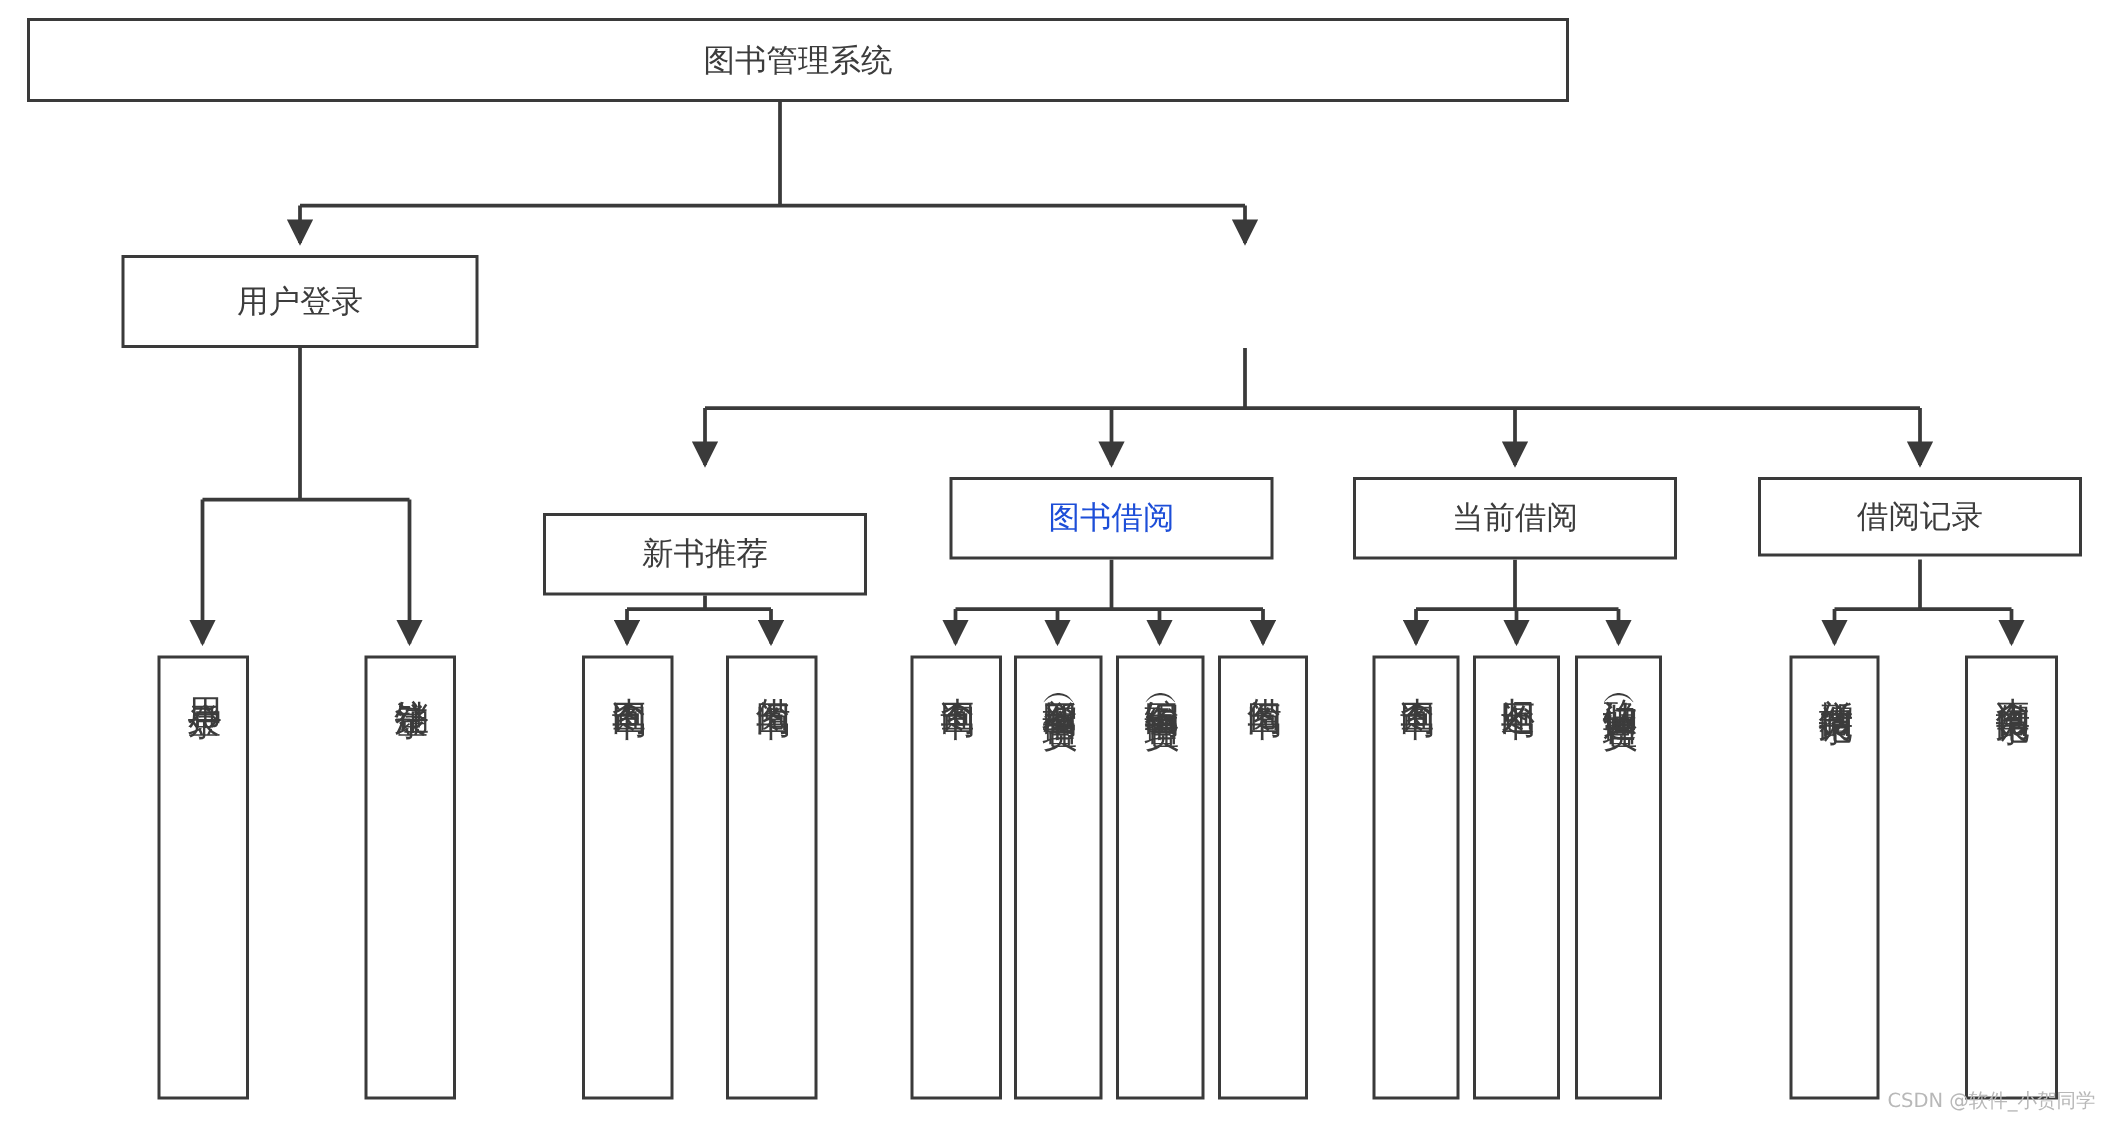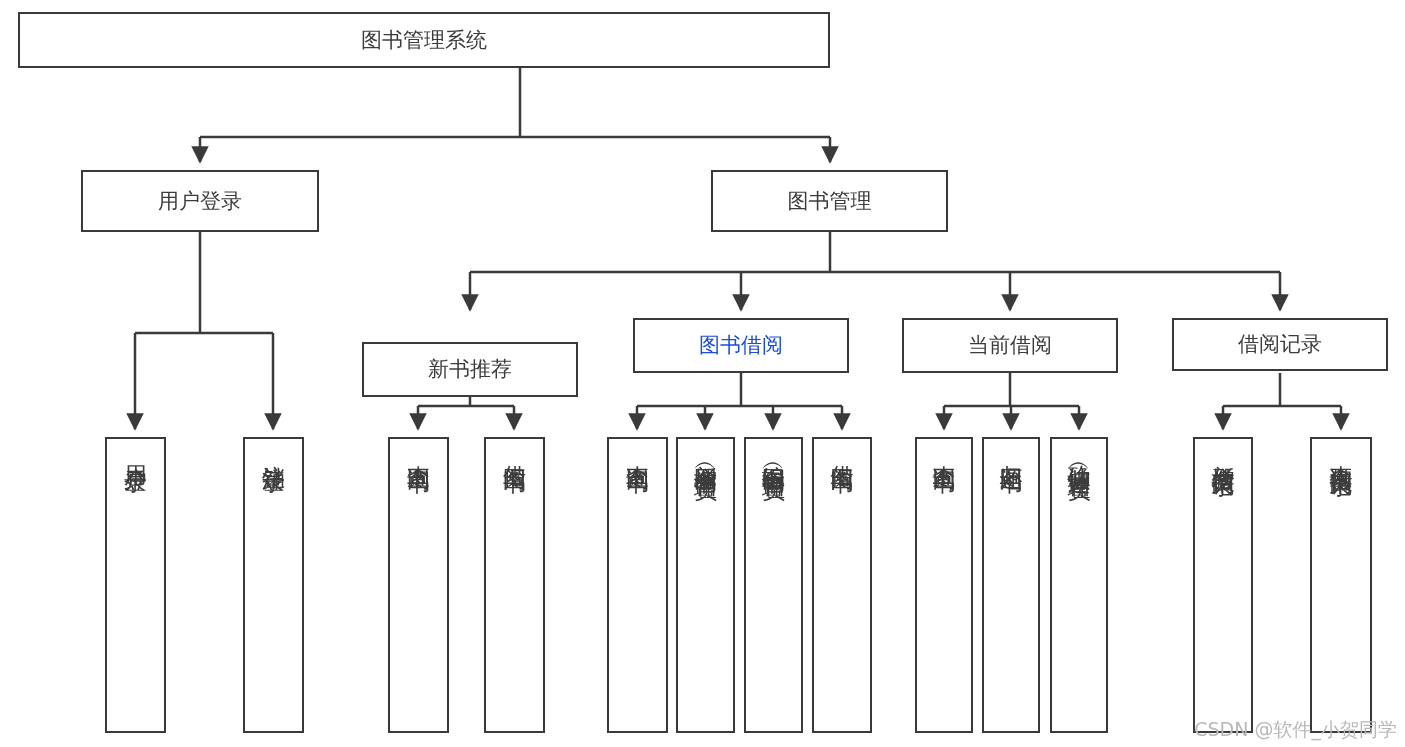--- a/index.html
+++ b/index.html
@@ -58,21 +58,21 @@
     text-orientation: upright;
     font-size: 23px;
     letter-spacing: 2px;
     line-height: 1;
     white-space: nowrap;
   }
   .watermark {
     position: absolute;
     right: 8px;
     bottom: 4px;
-    font-size: 19px;
+    font-size: 13px;
     color: #b8b8b8;
     white-space: nowrap;
     font-family: "DejaVu Sans", "Liberation Sans", sans-serif;
   }
 </style>
 </head>
 <body>
 
 <div id="canvas">
 
@@ -119,29 +119,26 @@
       <path d="M 1011 406 L 1011 429" marker-end="url(#arrow)"></path>
       <path d="M 1079 406 L 1079 429" marker-end="url(#arrow)"></path>
 
       <path d="M 1280 373 L 1280 406"></path>
       <path d="M 1223 406 L 1341 406"></path>
       <path d="M 1223 406 L 1223 429" marker-end="url(#arrow)"></path>
       <path d="M 1341 406 L 1341 429" marker-end="url(#arrow)"></path>
     </g>
   </svg>
 
-  <div class="node root" style="left: 18px; top: 12px; width: 812px; height: 56px; border-color: rgb(58, 58, 58); color: rgb(60, 60, 60); background: rgb(255, 255, 255);">
+  <div class="node root" style="left: 18px; top: 12px; width: 1028px; height: 56px; border-color: rgb(58, 58, 58); color: rgb(60, 60, 60); background: rgb(255, 255, 255);">
     <span class="lbl">图书管理系统</span>
   </div>
 
   <div class="node horiz" style="left: 81px; top: 170px; width: 238px; height: 62px; border-color: rgb(58, 58, 58); color: rgb(60, 60, 60); background: rgb(255, 255, 255);">
     <span class="lbl">用户登录</span>
-  </div>
-  <div class="node horiz" style="left: 711px; top: 170px; width: 237px; height: 62px; border-color: rgb(58, 58, 58); color: rgb(60, 60, 60); background: rgb(255, 255, 255);">
-    <span class="lbl">图书管理</span>
   </div>
 
   <div class="node horiz" style="left: 362px; top: 318px; width: 216px; height: 55px; border-color: rgb(58, 58, 58); color: rgb(60, 60, 60); background: rgb(255, 255, 255); margin-top: 24px;">
     <span class="lbl">新书推荐</span>
   </div>
   <div class="node horiz" style="left: 633px; top: 318px; width: 216px; height: 55px; border-color: rgb(58, 58, 58); color: #1d4ed8; background: rgb(255, 255, 255);">
     <span class="lbl">图书借阅</span>
   </div>
   <div class="node horiz" style="left: 902px; top: 318px; width: 216px; height: 55px; border-color: rgb(58, 58, 58); color: rgb(60, 60, 60); background: rgb(255, 255, 255);">
     <span class="lbl">当前借阅</span>

